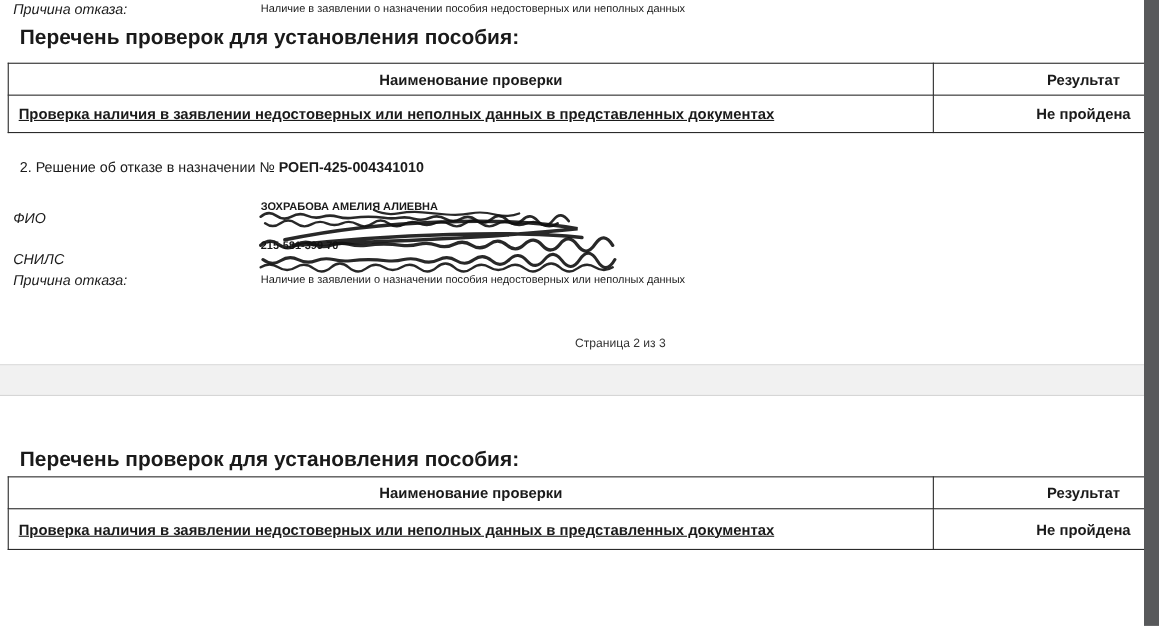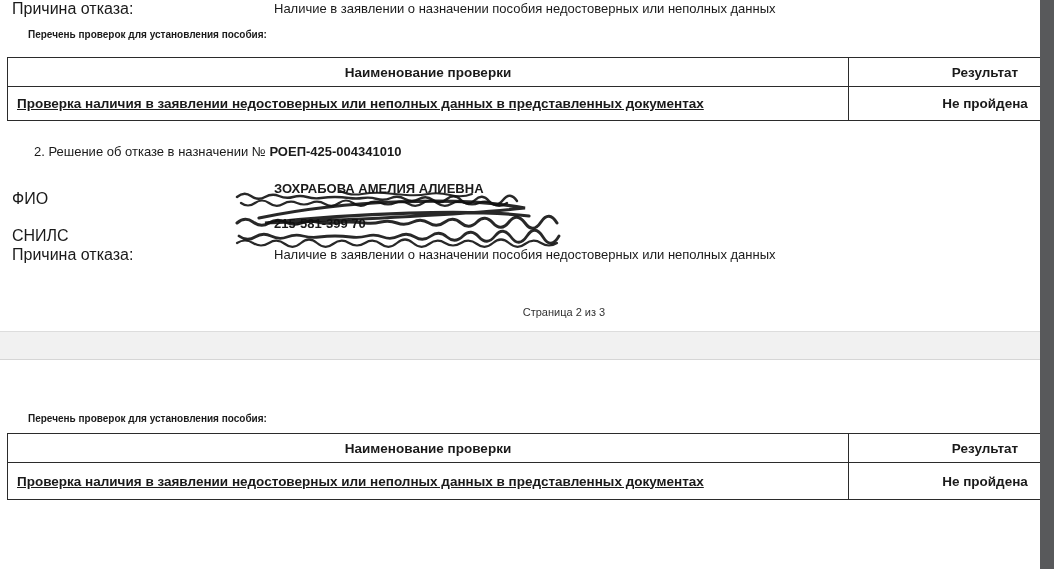--- a/index.html
+++ b/index.html
@@ -1,34 +1,34 @@
 <!DOCTYPE html>
 <html><head>
 <meta charset="utf-8">
 <style>
   html,body{margin:0;padding:0;background:#fff;}
   .screen{position:relative;width:1054px;height:569px;overflow:hidden;background:#ffffff;
           font-family:"Liberation Sans",sans-serif;color:#1a1a1a;}
   .clip{position:absolute;left:0;top:0;width:1040px;height:569px;overflow:hidden;}
   .doc{position:absolute;left:0;top:0;width:1128px;height:569px;}
-  .kv-label{position:absolute;left:12px;font-size:16px;line-height:16px;white-space:nowrap;}
-  .kv-value{position:absolute;left:237px;font-size:13px;line-height:16px;white-space:nowrap;margin-left:37px;}
+  .kv-label{position:absolute;left:12px;font-size:13px;line-height:16px;white-space:nowrap;font-style:italic;}
+  .kv-value{position:absolute;left:237px;font-size:10px;line-height:16px;white-space:nowrap;}
   .bold{font-weight:bold;}
-  .sec-title{position:absolute;left:28px;font-size:10px;font-weight:bold;line-height:16px;white-space:nowrap;}
+  .sec-title{position:absolute;left:18px;font-size:19px;font-weight:bold;line-height:16px;white-space:nowrap;}
   table.checks{position:absolute;left:7px;width:1114px;border-collapse:collapse;table-layout:fixed;}
   table.checks th,table.checks td{border:1.5px solid #2b2b2b;font-size:13.5px;font-weight:bold;
       padding:0;vertical-align:middle;background:#fff;}
   table.checks col.c1{width:841px;}
   table.checks col.c2{width:273px;}
   table.checks th{height:28px;text-align:center;margin-top:22px;}
   table.checks td.name{text-align:left;padding-left:9px;text-decoration:underline;}
   table.checks td.result{text-align:center;}
   table.t-a td{height:33px;}
   table.t-b td{height:36px;}
-  .decision{position:absolute;left:34px;font-size:13px;line-height:16px;white-space:nowrap;}
+  .decision{position:absolute;left:18px;font-size:13px;line-height:16px;white-space:nowrap;}
   .page-footer{position:absolute;left:0;top:305px;width:1128px;text-align:center;
       font-size:11px;color:#333;line-height:14px;}
   .page-gap{position:absolute;left:0;top:331px;width:1128px;height:27px;background:#f1f1f1;
       border-top:1px solid #dddddd;border-bottom:1px solid #d6d6d6;}
   .viewer-edge{position:absolute;left:1040px;top:0;width:14px;height:569px;background:#58595b;}
   .scribble{position:absolute;left:225px;top:176px;width:365px;height:80px;}
   .scribble path{fill:none;stroke:#111;stroke-linecap:round;opacity:0.9;}
 </style>
 </head>
 <body>

